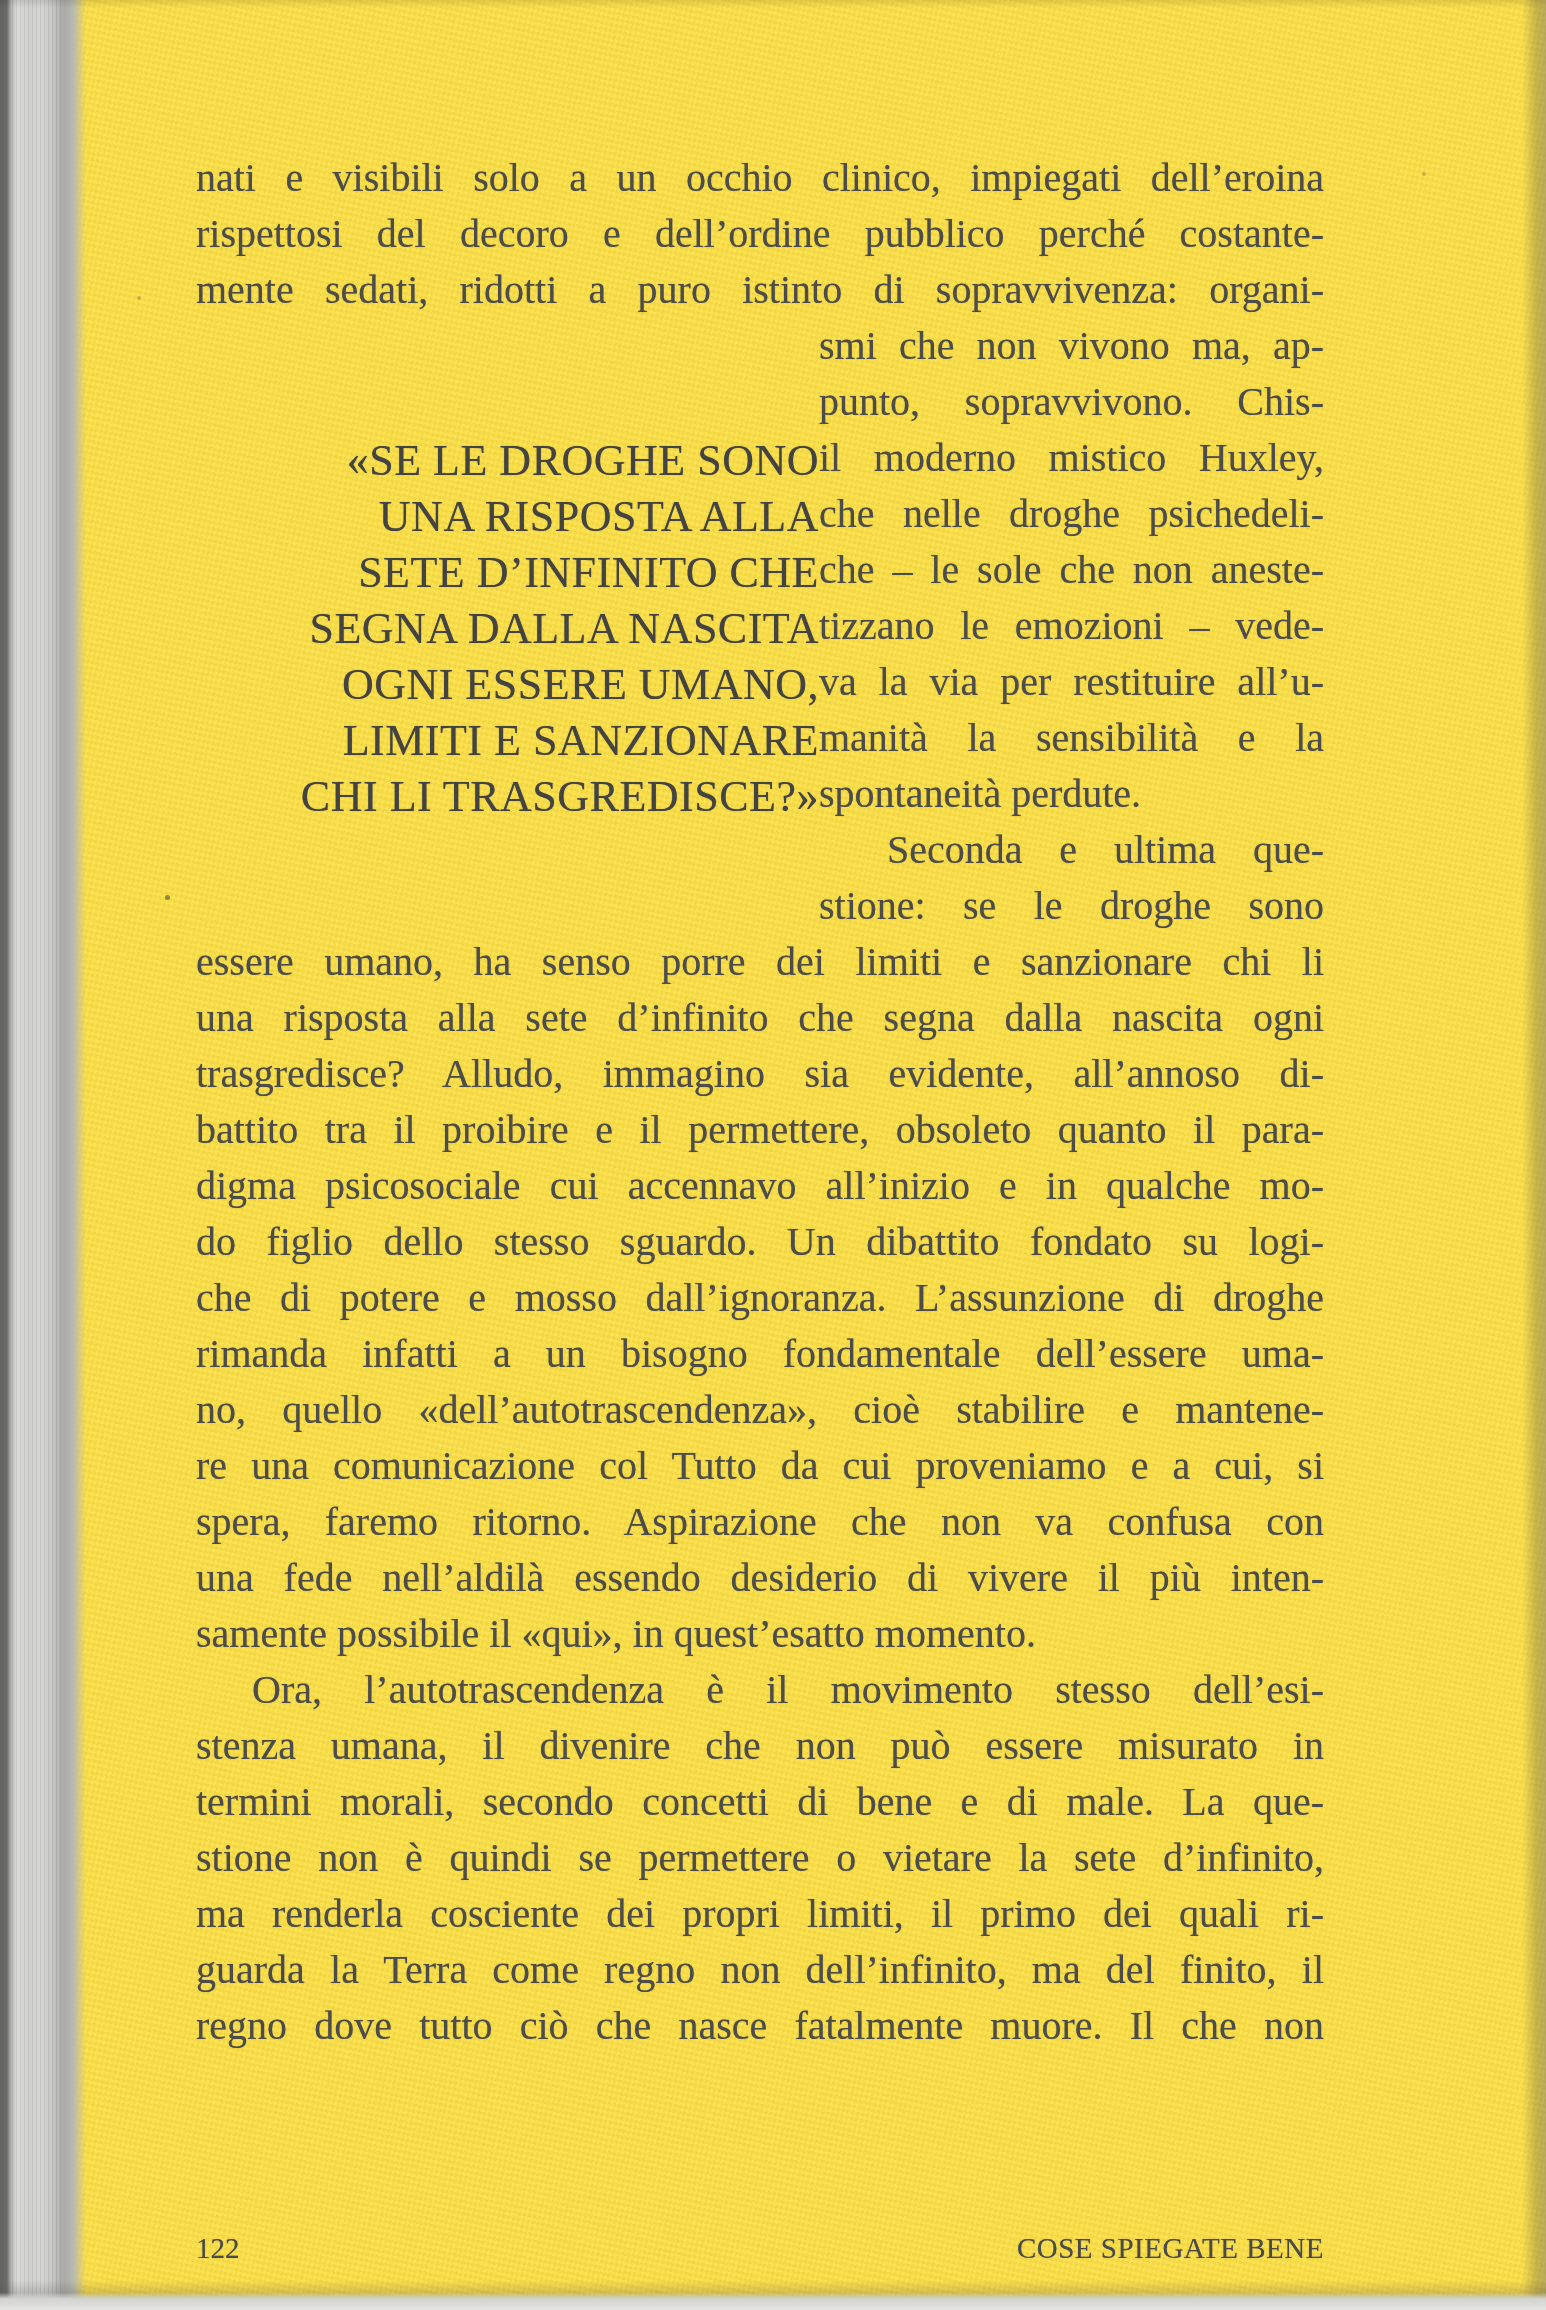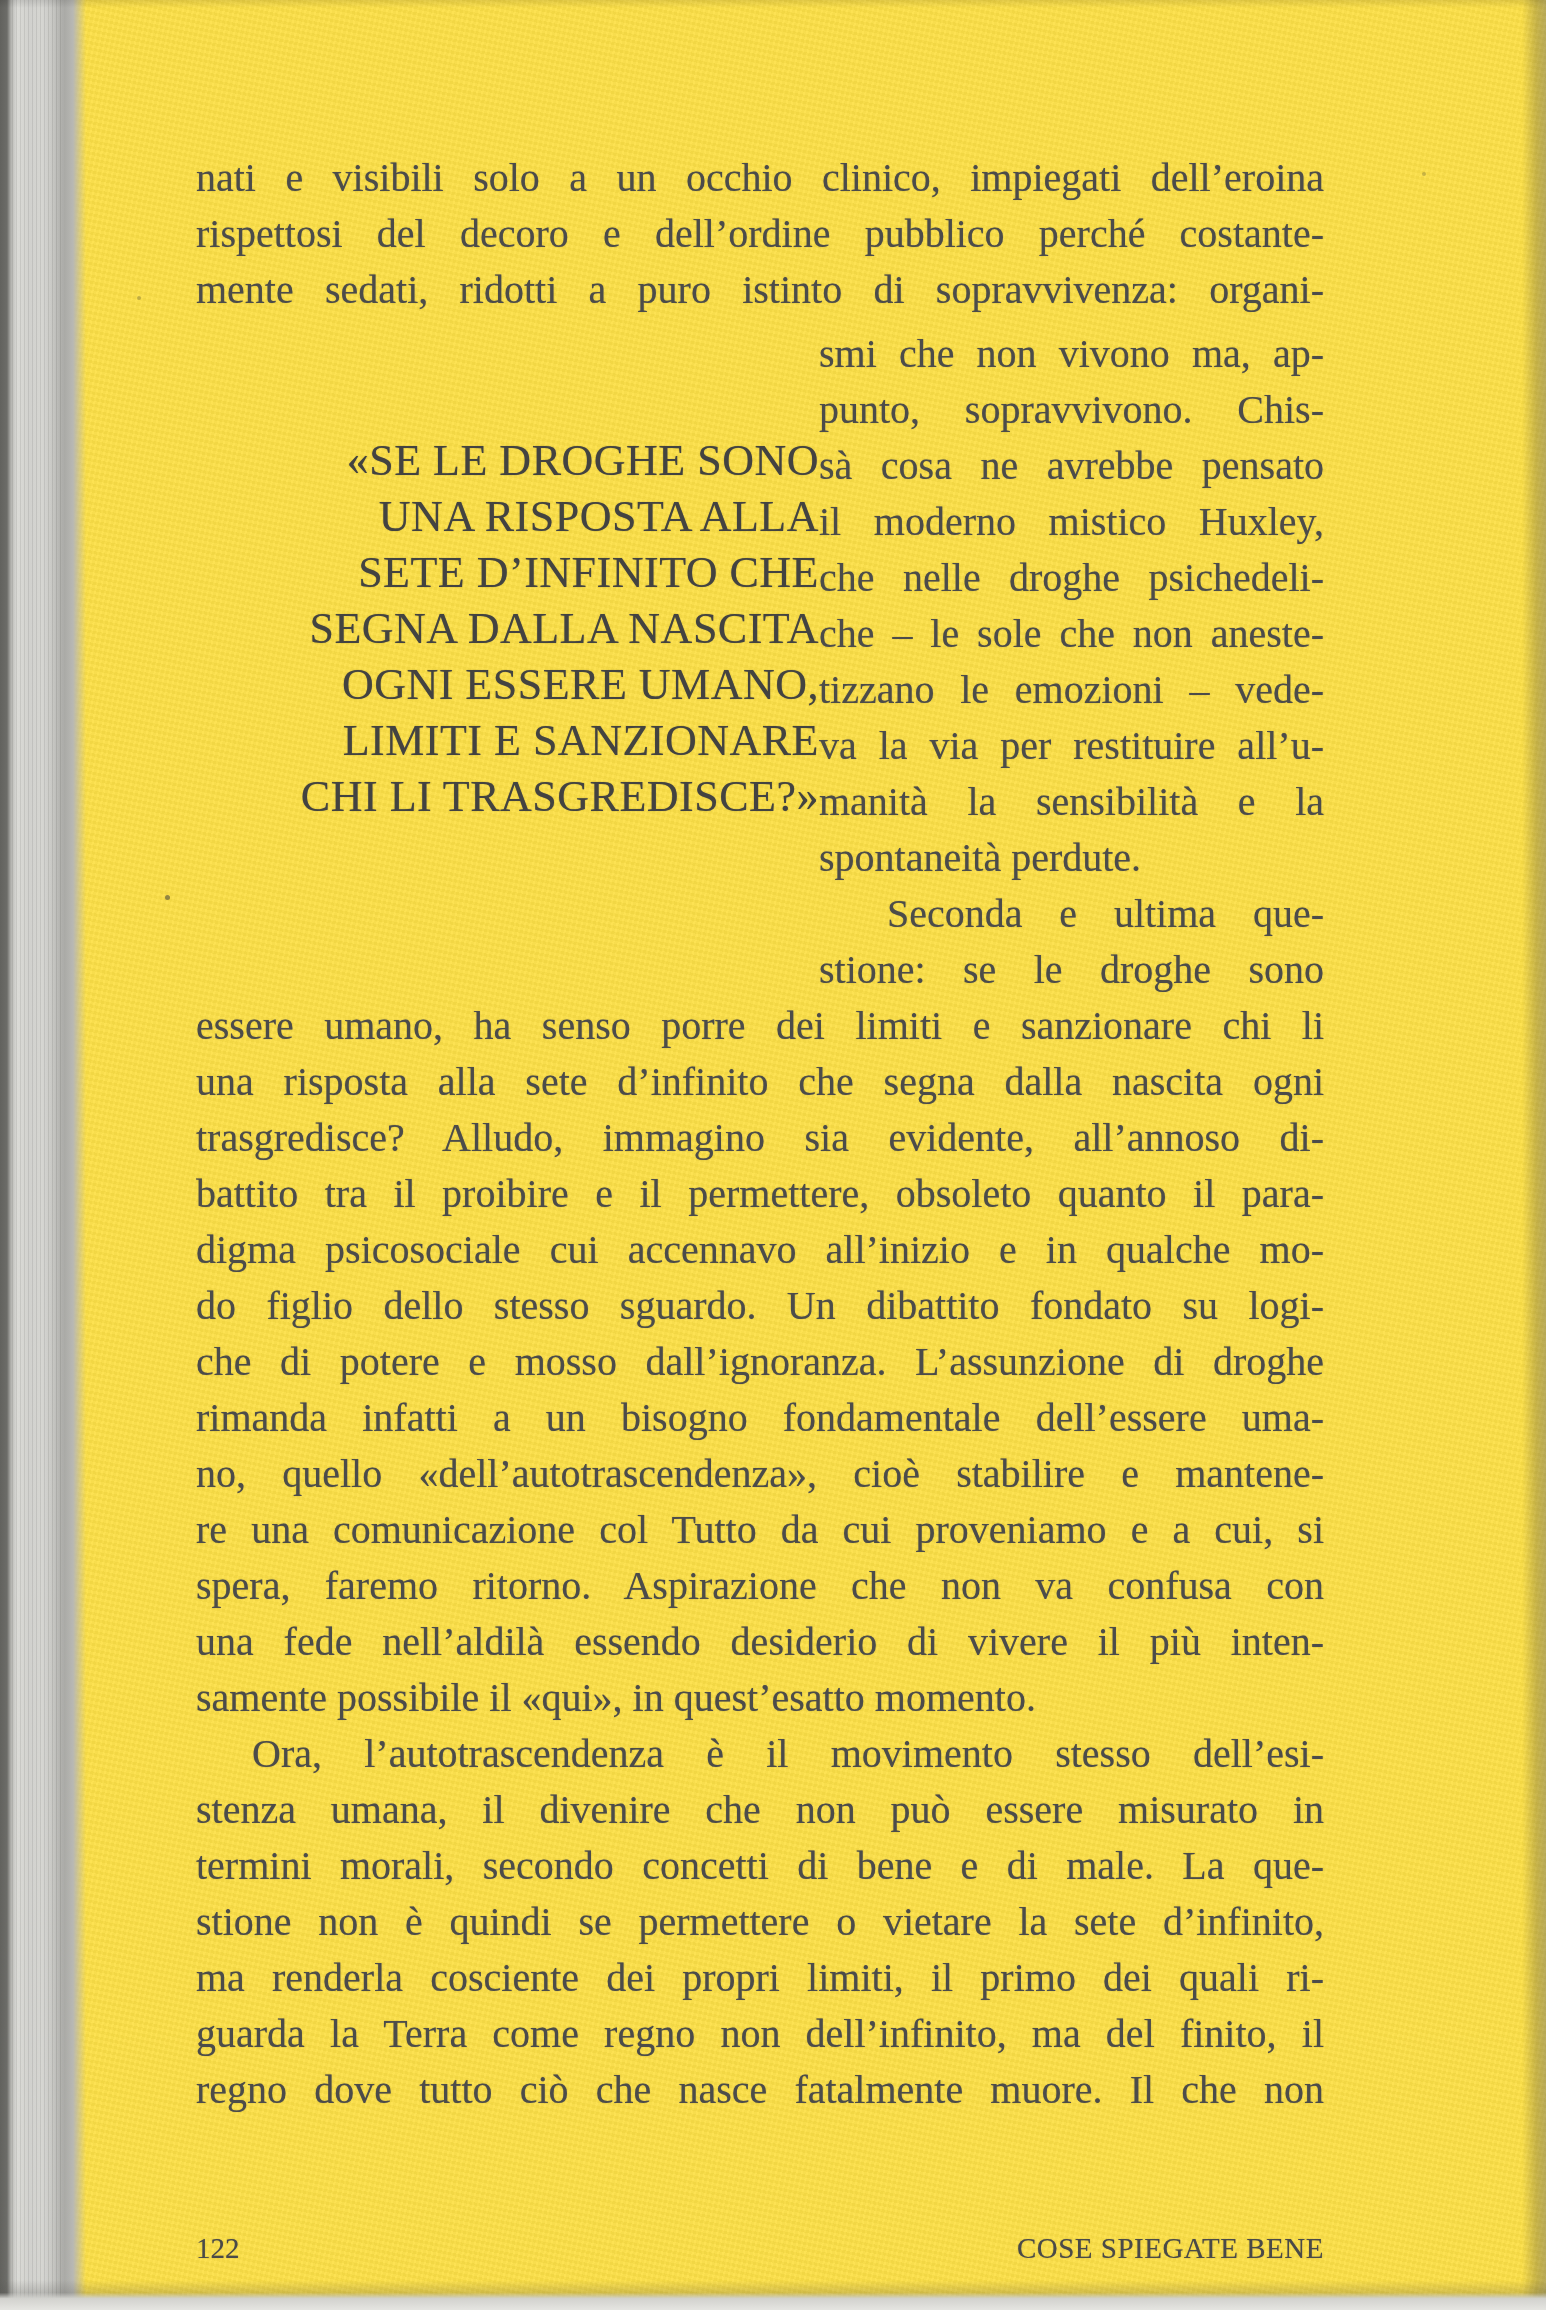--- a/index.html
+++ b/index.html
@@ -53,21 +53,21 @@
   .line.j{text-align-last:justify;}
   .line.e{text-align-last:left;}
   .middle{display:flex;align-items:flex-start;}
   .pq{width:623px;flex:none;}
   .pq-inner{margin-top:115px;}
   .pq-line{
     font-size:44px;line-height:56px;letter-spacing:0.5px;
     color:#434341;text-align:right;
     text-shadow:0 0 1px rgba(67,67,65,0.6);
   }
-  .rc{width:505px;flex:none;margin-top:8px;}
+  .rc{width:505px;flex:none;}
   .ind-sec{text-indent:68px;}
   .ind-ora{text-indent:56px;}
   .footer{
     position:absolute;left:196px;top:2228px;width:1128px;height:40px;z-index:4;
     font-size:29px;line-height:40px;color:#4a4a48;
     text-shadow:0 0 1px rgba(74,74,72,0.5);
   }
   .footer .num{position:absolute;left:0;top:0;}
   .footer .title{position:absolute;left:5px;right:0;top:0;text-align:right;letter-spacing:0.5px;}
   .speck{position:absolute;border-radius:50%;background:rgba(60,60,58,0.55);z-index:5;}
@@ -105,21 +105,20 @@
           <div class="pq-line">SETE D’INFINITO CHE</div>
           <div class="pq-line">SEGNA DALLA NASCITA</div>
           <div class="pq-line">OGNI ESSERE UMANO,</div>
           <div class="pq-line">LIMITI E SANZIONARE</div>
           <div class="pq-line">CHI LI TRASGREDISCE?»</div>
         </div>
       </div>
       <div class="rc">
         <div class="line j">smi che non vivono ma, ap-</div>
         <div class="line j">punto, sopravvivono. Chis-</div>
-        <div class="line j">sà cosa ne avrebbe pensato</div>
         <div class="line j">il moderno mistico Huxley,</div>
         <div class="line j">che nelle droghe psichedeli-</div>
         <div class="line j">che – le sole che non aneste-</div>
         <div class="line j">tizzano le emozioni – vede-</div>
         <div class="line j">va la via per restituire all’u-</div>
         <div class="line j">manità la sensibilità e la</div>
         <div class="line e">spontaneità perdute.</div>
         <div class="line j ind-sec">Seconda e ultima que-</div>
         <div class="line j">stione: se le droghe sono</div>
       </div>

